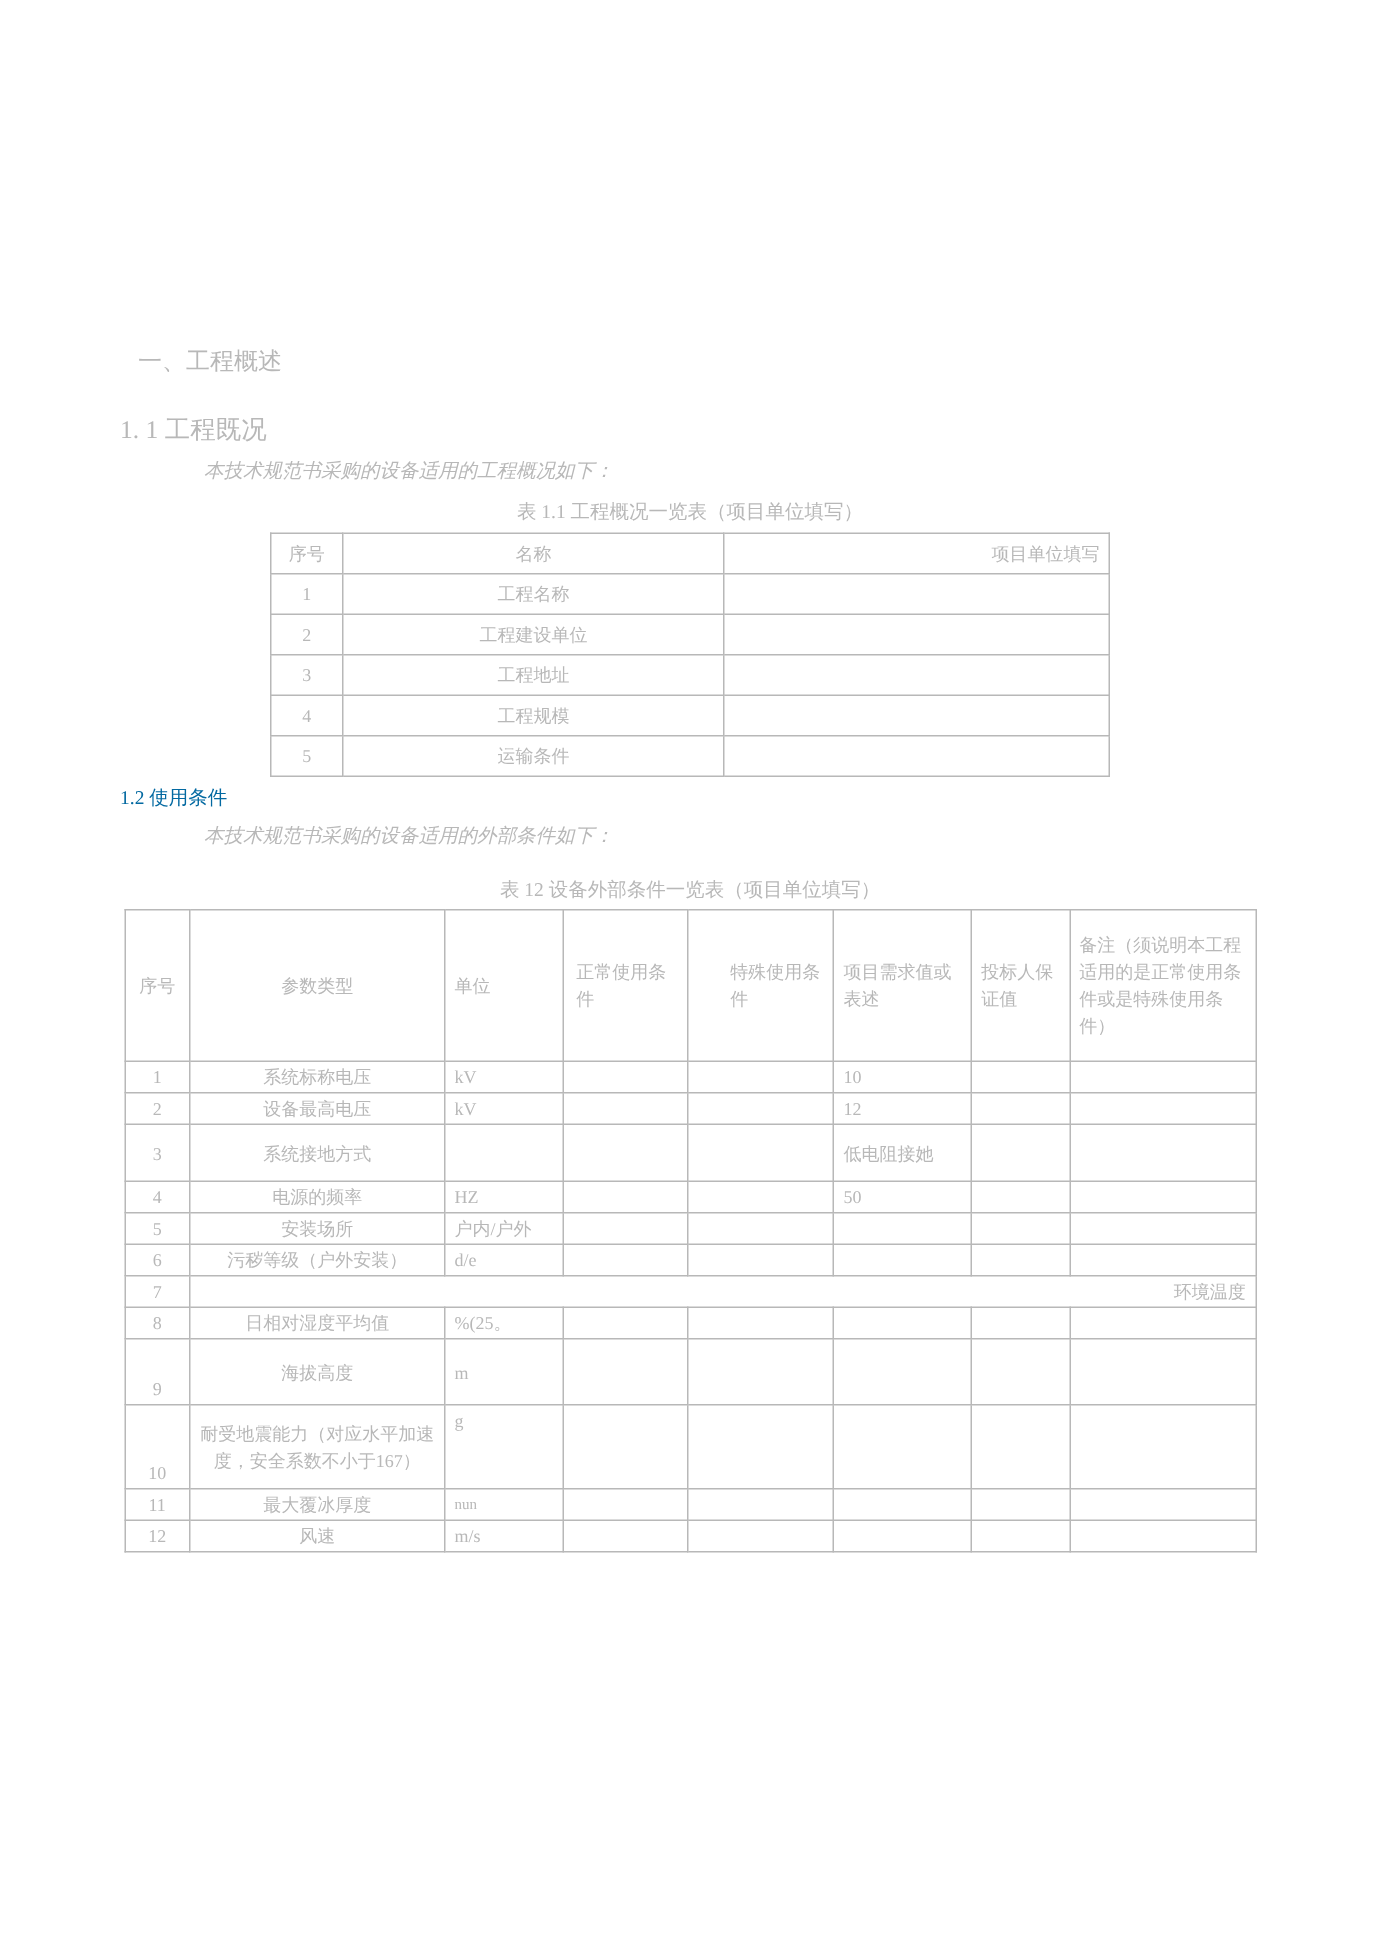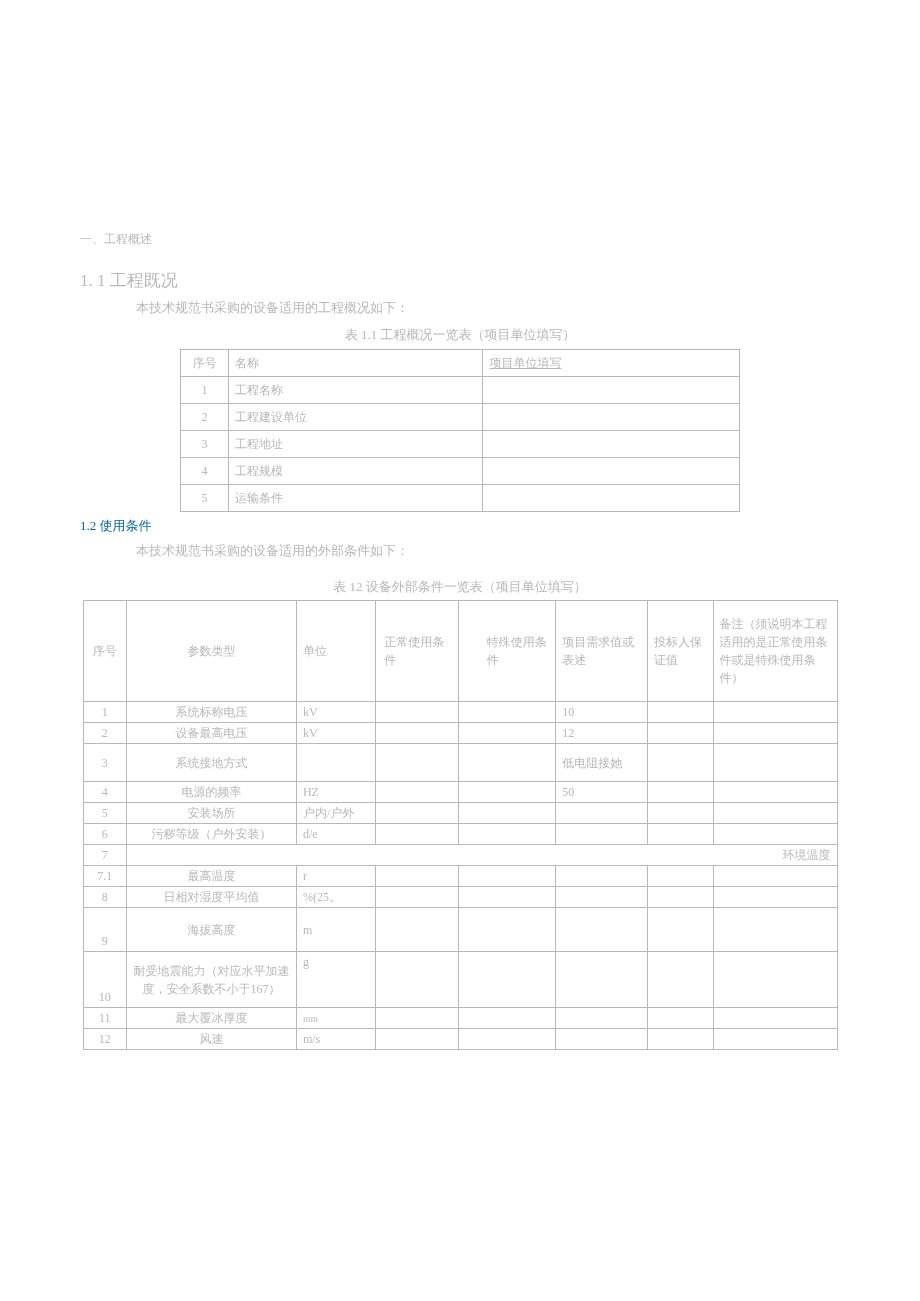--- a/index.html
+++ b/index.html
@@ -7,53 +7,55 @@
       width: 920px;
       height: 1301px;
       background: #fff;
       font-family: "SimSun", serif;
       color: #b8b8b8;
       padding: 230px 80px 0 80px;
       font-size: 13px;
       line-height: 1.5;
     }
     .heading {
-      font-size: 12px;
+      font-size: 16px;
       margin-bottom: 20px;
       font-weight: normal;
+      margin-left: 12px;
     }
     .sub-heading {
       font-size: 17px;
       margin-bottom: 4px;
     }
     .indent {
       text-indent: 2em;
       margin-left: 30px;
       margin-bottom: 8px;
+      font-style: italic;
     }
     .table-caption {
       text-align: center;
       margin: 8px 0 4px 0;
       font-size: 13px;
     }
     table {
       border-collapse: collapse;
       margin: 0 auto 4px auto;
     }
     td, th {
       border: 1px solid #b8b8b8;
       padding: 4px 6px;
       font-size: 12px;
       vertical-align: middle;
       font-weight: normal;
     }
     .t1 { width: 560px; }
     .t1 .c0 { width: 48px; text-align: center; }
-    .t1 .c1 { width: 255px; }
-    .t1 .c2 { width: 257px; text-align: left; text-decoration: underline; }
+    .t1 .c1 { width: 255px; text-align: center; }
+    .t1 .c2 { width: 257px; text-align: right; }
     .t1 td { height: 25px; }
 
     .t2 { width: 755px; }
     .t2 th, .t2 td { height: 20px; }
     .t2 .h0 { width: 38px; text-align: center; }
     .t2 .h1 { width: 148px; text-align: center; }
     .t2 .h2 { width: 69px; }
     .t2 .h3 { width: 72px; text-align: left; padding-left:8px; }
     .t2 .h4 { width: 85px; text-align: left; padding-left: 28px; }
     .t2 .h5 { width: 80px; text-align: left; }
@@ -184,30 +186,20 @@
         <td class="h4"></td>
         <td class="h5"></td>
         <td class="h6"></td>
         <td class="h7"></td>
       </tr>
   <tr class="data-row">
         <td class="h0">7</td>
         <td class="h1" colspan="7" style="text-align:right;padding-left:30px;">环境温度</td>
       </tr>
   <tr class="data-row">
-        <td class="h0">7.1</td>
-        <td class="h1">最高温度</td>
-        <td class="h2">r</td>
-        <td class="h3"></td>
-        <td class="h4"></td>
-        <td class="h5"></td>
-        <td class="h6"></td>
-        <td class="h7"></td>
-      </tr>
-  <tr class="data-row">
         <td class="h0">8</td>
         <td class="h1">日相对湿度平均值</td>
         <td class="h2" style="text-align:left;">%(25。</td>
         <td class="h3"></td>
         <td class="h4"></td>
         <td class="h5"></td>
         <td class="h6"></td>
         <td class="h7"></td>
       </tr>
   <tr class="data-row" style="height:44px;">

